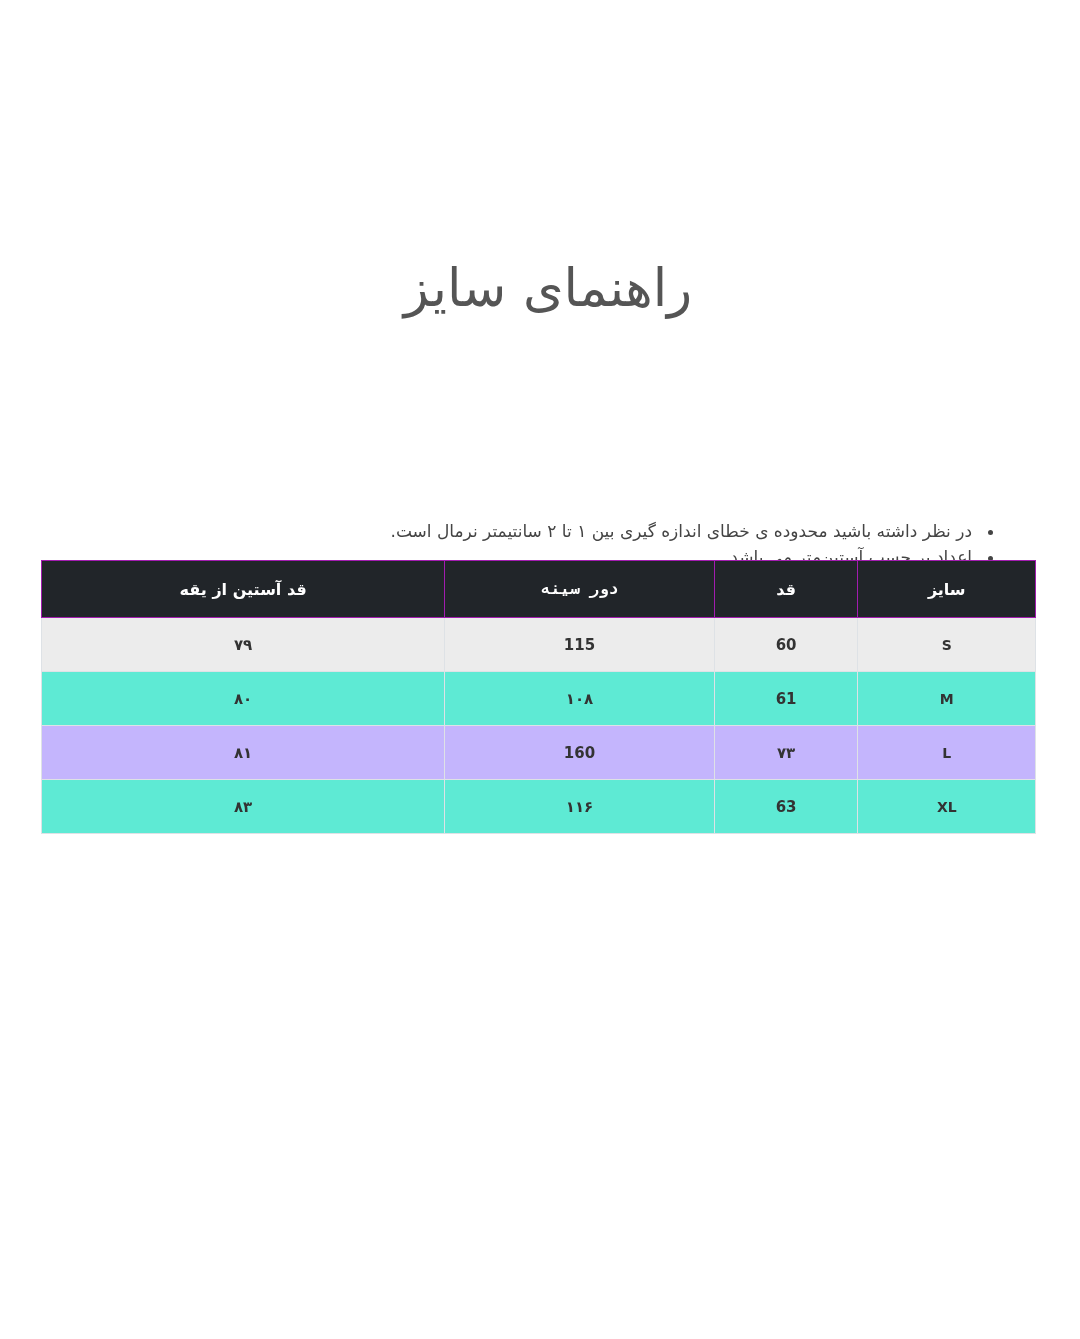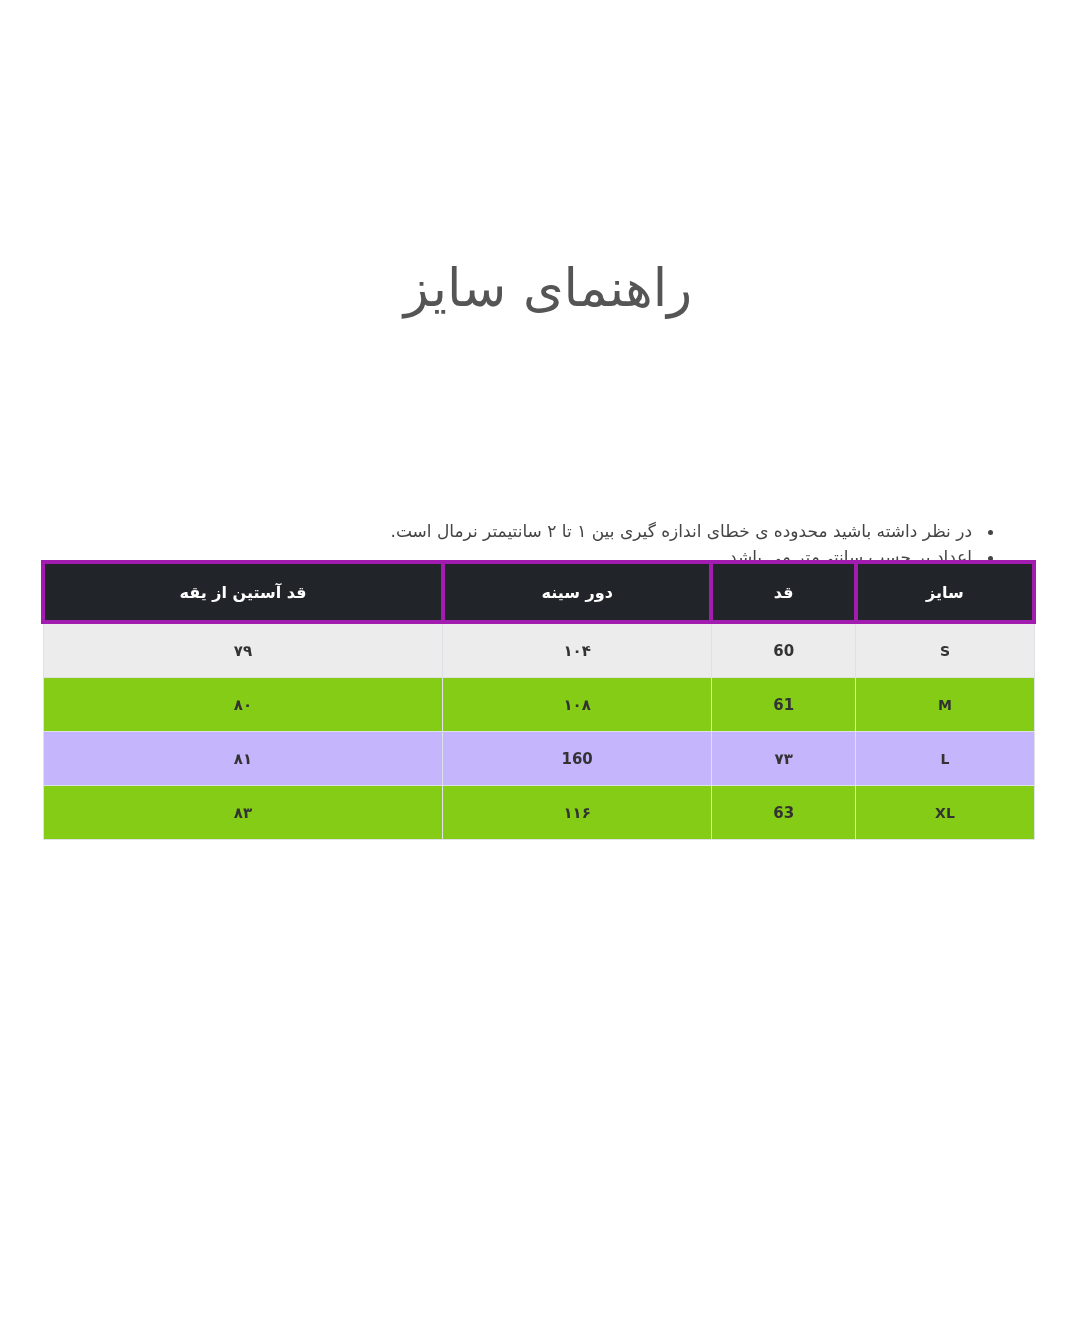--- a/index.html
+++ b/index.html
@@ -18,55 +18,55 @@
     font-size: 17px; color: #444444; line-height: 26px;
   }
   .notes li { padding-right: 4px; }
   table.size-table {
     position: absolute; top: 560px; left: 41px; width: 995px;
     border-collapse: collapse; direction: rtl;
     font-size: 15px; font-weight: bold; color: #333333;
   }
   .size-table th {
     background: #212529; color: #ffffff; height: 54px;
-    border: 4px solid #a21caf; font-weight: bold; font-size: 16px; margin-top: 32px;
+    border: 1px solid #a21caf; font-weight: bold; font-size: 16px; margin-top: 32px;
   }
   .size-table td {
     height: 51px; border: 1px solid #dee2e6; text-align: center;
   }
   .size-table tr.odd td { background: #ececec; }
   .size-table tr.alt td { background: #c4b5fd; }
-  .size-table tr.even td { background: #84cc16; }
-  .c1 { width: 176px; } .c2 { width: 142px; text-align: center; } .c3 { width: 269px; } .c4 { width: 404px; }
+  .size-table tr.even td { background: #5eead4; }
+  .c1 { width: 176px; } .c2 { width: 142px; text-align: center; } .c3 { width: 269px; font-family: Liberation Mono, monospace; } .c4 { width: 404px; }
   .latin { font-family: "DejaVu Sans", sans-serif; font-size: 14px; }
 </style>
 </head>
 <body>
 
 <h1 class="title">راهنمای سایز</h1>
 
 <ul class="notes">
   <li>در نظر داشته باشید محدوده ی خطای اندازه گیری بین ۱ تا ۲ سانتیمتر نرمال است.</li>
-  <li>اعداد بر حسب سانتی‌متر می باشد.</li>
+  <li>اعداد بر حسب آستین‌متر می باشد.</li>
 </ul>
 
 <table class="size-table">
   <thead>
     <tr>
       <th class="c1">سایز</th>
       <th class="c2">قد</th>
       <th class="c3">دور سینه</th>
       <th class="c4">قد آستین از یقه</th>
     </tr>
   </thead>
   <tbody>
     <tr class="odd">
       <td class="latin">S</td>
       <td>60</td>
-      <td>۱۰۴</td>
+      <td>115</td>
       <td>۷۹</td>
     </tr>
     <tr class="even">
       <td class="latin">M</td>
       <td>61</td>
       <td>۱۰۸</td>
       <td>۸۰</td>
     </tr>
     <tr class="alt">
       <td class="latin">L</td>

